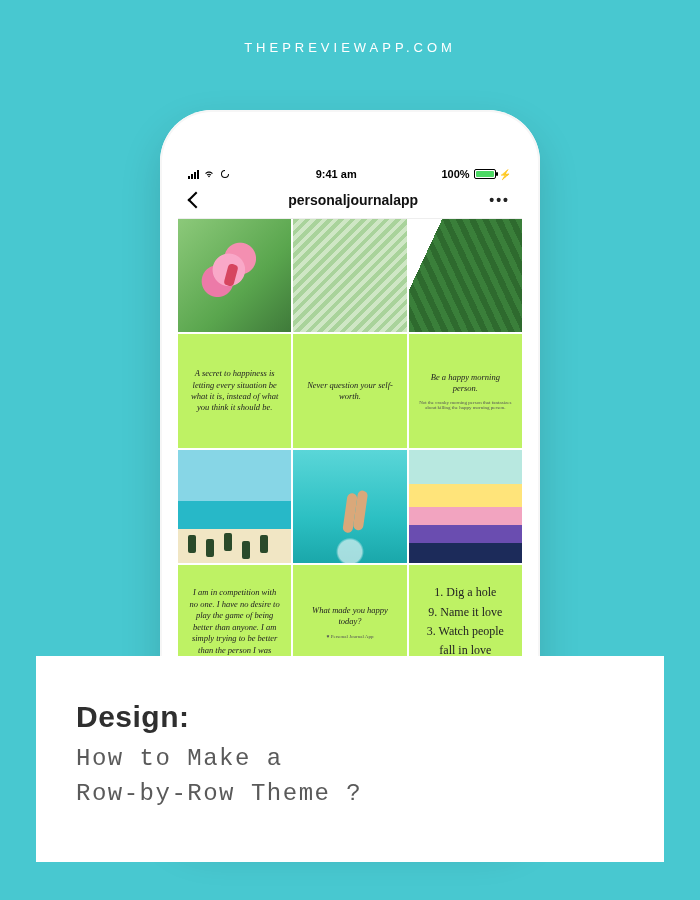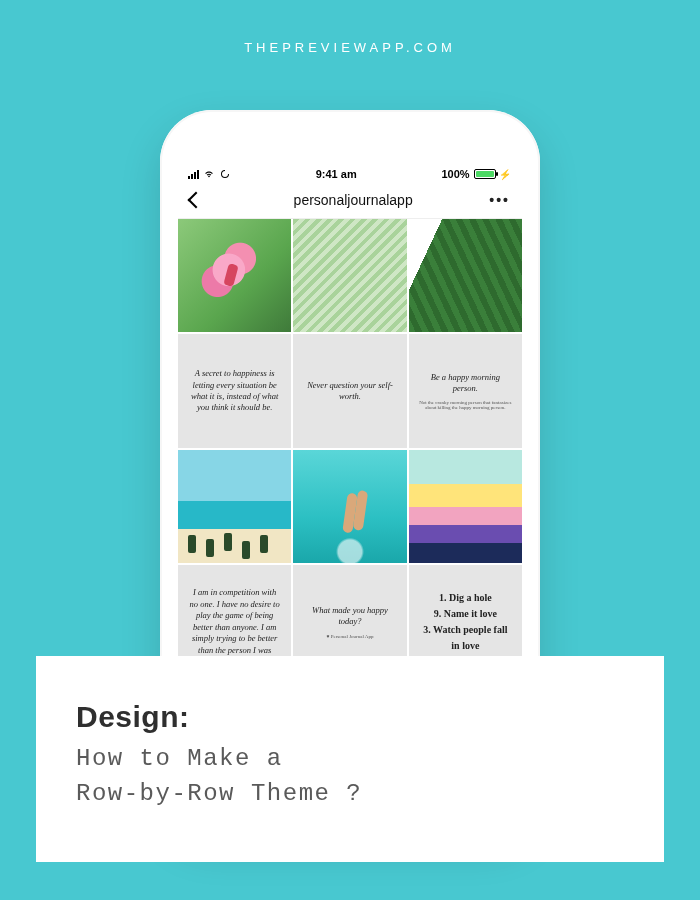--- a/index.html
+++ b/index.html
@@ -67,51 +67,51 @@
   .battery::after { content:""; position:absolute; right:-3px; top:2px; width:2px; height:4px; background:#000; border-radius:1px;}
   .battery .fill { position:absolute; left:1px; top:1px; bottom:1px; right:1px; background:#4cd964; border-radius:1px;}
   .charge { font-size:10px; }
   .navbar {
     display: flex;
     align-items: center;
     justify-content: space-between;
     padding: 8px 12px 10px 12px;
     border-bottom: 1px solid #eee;
   }
-  .navbar .title { font-weight: 400; font-size: 14px; color:#111;margin-left:15px; }
+  .navbar .title { font-weight: 700; font-size: 14px; color:#111;margin-left:15px; }
   .back { width:12px; height:12px; border-left: 2px solid #000; border-bottom: 2px solid #000; transform: rotate(45deg); }
   .more { letter-spacing: 2px; font-weight:700; color:#222; font-size:14px; }
   .grid {
     display: grid;
     grid-template-columns: repeat(3, 1fr);
     gap: 2px;
     background: #fff;
   }
   .cell {
     aspect-ratio: 1/1;
     background: #eee;
     position: relative;
     overflow: hidden;
   }
   .quote {
-    background: #e5e5e5;
+    background: #bef264;
     display: flex;
     flex-direction: column;
     align-items: center;
     justify-content: center;
     padding: 8px 10px;
     text-align: center;
     font-family: Georgia, "Times New Roman", serif;
     font-style: italic;
     color: #222;
   }
   .quote .qmain { font-size: 8.5px; line-height: 1.35; }
   .quote .qsub { font-size: 5px; margin-top: 6px; font-style: normal; color:#555; }
   .list-q { font-style: normal; font-family: Georgia, serif; }
-  .list-q .line { font-size: 10px; line-height:1.6;font-weight:bold; }
+  .list-q .line { font-size: 12px; line-height:1.6; }
 
   
   .hibiscus {
     background:
       radial-gradient(circle at 45% 45%, #f9a8c8 0 18%, transparent 19%),
       radial-gradient(circle at 55% 35%, #f48fb1 0 16%, transparent 17%),
       radial-gradient(circle at 35% 55%, #ec7aa8 0 16%, transparent 17%),
       linear-gradient(135deg,#8cc97a 0%, #5aa64e 60%, #3f7a3a 100%);
   }
   .hibiscus::after{content:"";position:absolute;left:42%;top:40%;width:10px;height:22px;background:#d6455f;border-radius:4px;transform:rotate(15deg);}

